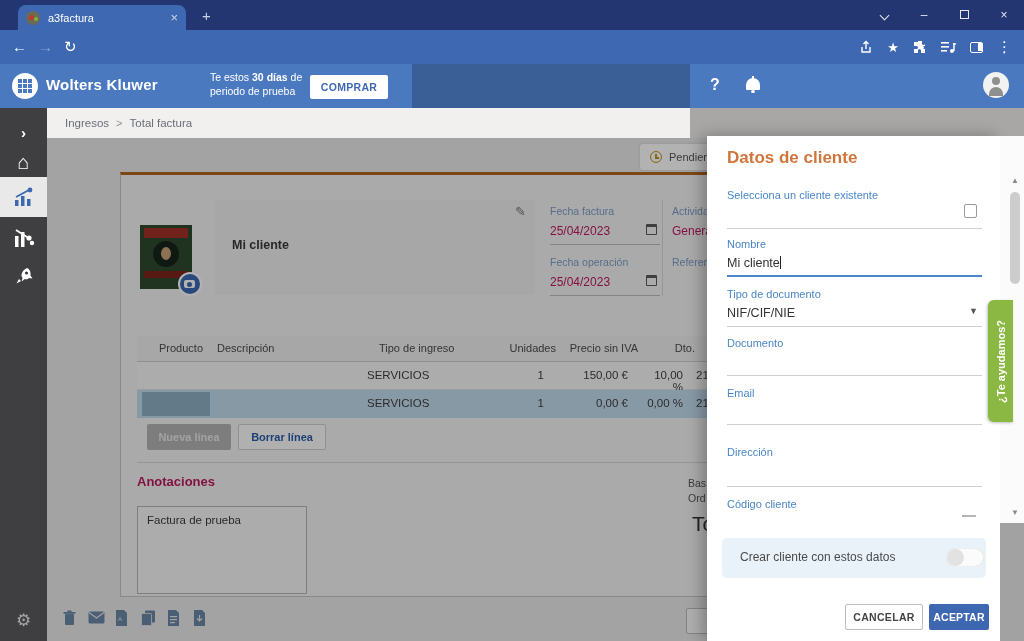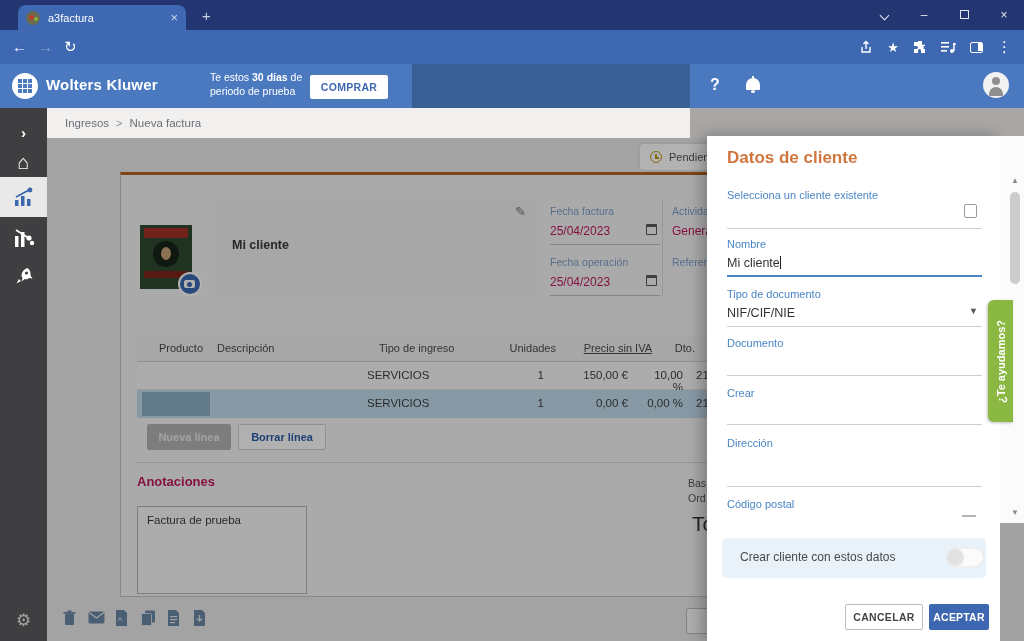--- a/index.html
+++ b/index.html
@@ -256,21 +256,21 @@
         <path d="M5 13l-2.5 4.5L7 15" fill="#fff"></path>
       </svg>
   </div>
   <div class="abs sb-item" style="top:600px;">
       <span class="sb-gear">⚙</span>
     </div>
 
   <div class="abs crumbbar">
     <span class="crumb">Ingresos</span>
     <span class="crumb-sep">&gt;</span>
-    <span class="crumb">Nueva factura</span>
+    <span class="crumb">Total factura</span>
   </div>
 
   <div class="abs main-bg"></div>
 
   <div class="abs badge">
     <span class="clock"></span>
     <span>Pendiente</span>
   </div>
 
   <div class="abs card"></div>
@@ -297,21 +297,21 @@
   <span class="abs col-div"></span>
   <span class="abs fld-label" style="left:672px;top:205px;white-space:nowrap;">Actividad</span>
   <span class="abs fld-value" style="left:672px;top:224px;white-space:nowrap;">General</span>
   <span class="abs fld-label" style="left:672px;top:256px;white-space:nowrap;">Referencia</span>
 
   <div class="abs tbl-head"></div>
   <span class="th" style="left:147px;">Producto</span>
   <span class="th" style="left:205px;">Descripción</span>
   <span class="th" style="left:367px;">Tipo de ingreso</span>
   <span class="th r" style="left:474px;width:70px;">Unidades</span>
-  <span class="th r" style="left:568px;width:72px;text-decoration:underline;">Precio sin IVA</span>
+  <span class="th r" style="left:554px;width:72px;">Precio sin IVA</span>
   <span class="th r" style="left:643px;width:40px;">Dto.</span>
   <span class="th" style="left:696px;white-space:nowrap;">Impto.</span>
 
   <div class="abs row1"></div>
   <span class="td" style="left:367px;top:369px;">SERVICIOS</span>
   <span class="td r" style="left:474px;top:369px;width:70px;">1</span>
   <span class="td r" style="left:556px;top:369px;width:72px;">150,00 €</span>
   <span class="td r" style="left:643px;top:369px;width:40px;">10,00 %</span>
   <span class="td" style="left:696px;top:369px;white-space:nowrap;">21 %</span>
 
@@ -378,29 +378,29 @@
 
   <span class="p-label" style="left:727px;top:288px;">Tipo de documento</span>
   <span class="p-value" style="left:727px;top:306px;">NIF/CIF/NIE</span>
   <span class="abs p-arrow">▼</span>
   <span class="p-line" style="top:326px;"></span>
 
   <span class="p-label" style="left:727px;top:337px;">Documento</span>
   <span class="p-value" style="left:727px;top:355px;"></span>
   <span class="p-line" style="top:375px;"></span>
 
-  <span class="p-label" style="left:727px;top:387px;">Crear</span>
+  <span class="p-label" style="left:727px;top:387px;">Email</span>
   <span class="p-value" style="left:727px;top:405px;"></span>
   <span class="p-line" style="top:424px;"></span>
 
-  <span class="p-label" style="left:727px;top:437px;">Dirección</span>
+  <span class="p-label" style="left:727px;top:446px;">Dirección</span>
   <span class="p-value" style="left:727px;top:458px;"></span>
   <span class="p-line" style="top:486px;"></span>
 
-  <span class="p-label" style="left:727px;top:498px;">Código postal</span>
+  <span class="p-label" style="left:727px;top:498px;">Código cliente</span>
   <span class="abs p-dash"></span>
 
   <div class="abs toggle-box"></div>
   <span class="abs toggle-label">Crear cliente con estos datos</span>
   <div class="abs toggle">
       <span class="knob"></span>
     </div>
 
   <button class="abs btn-cancel">CANCELAR</button>
   <button class="abs btn-accept">ACEPTAR</button>

